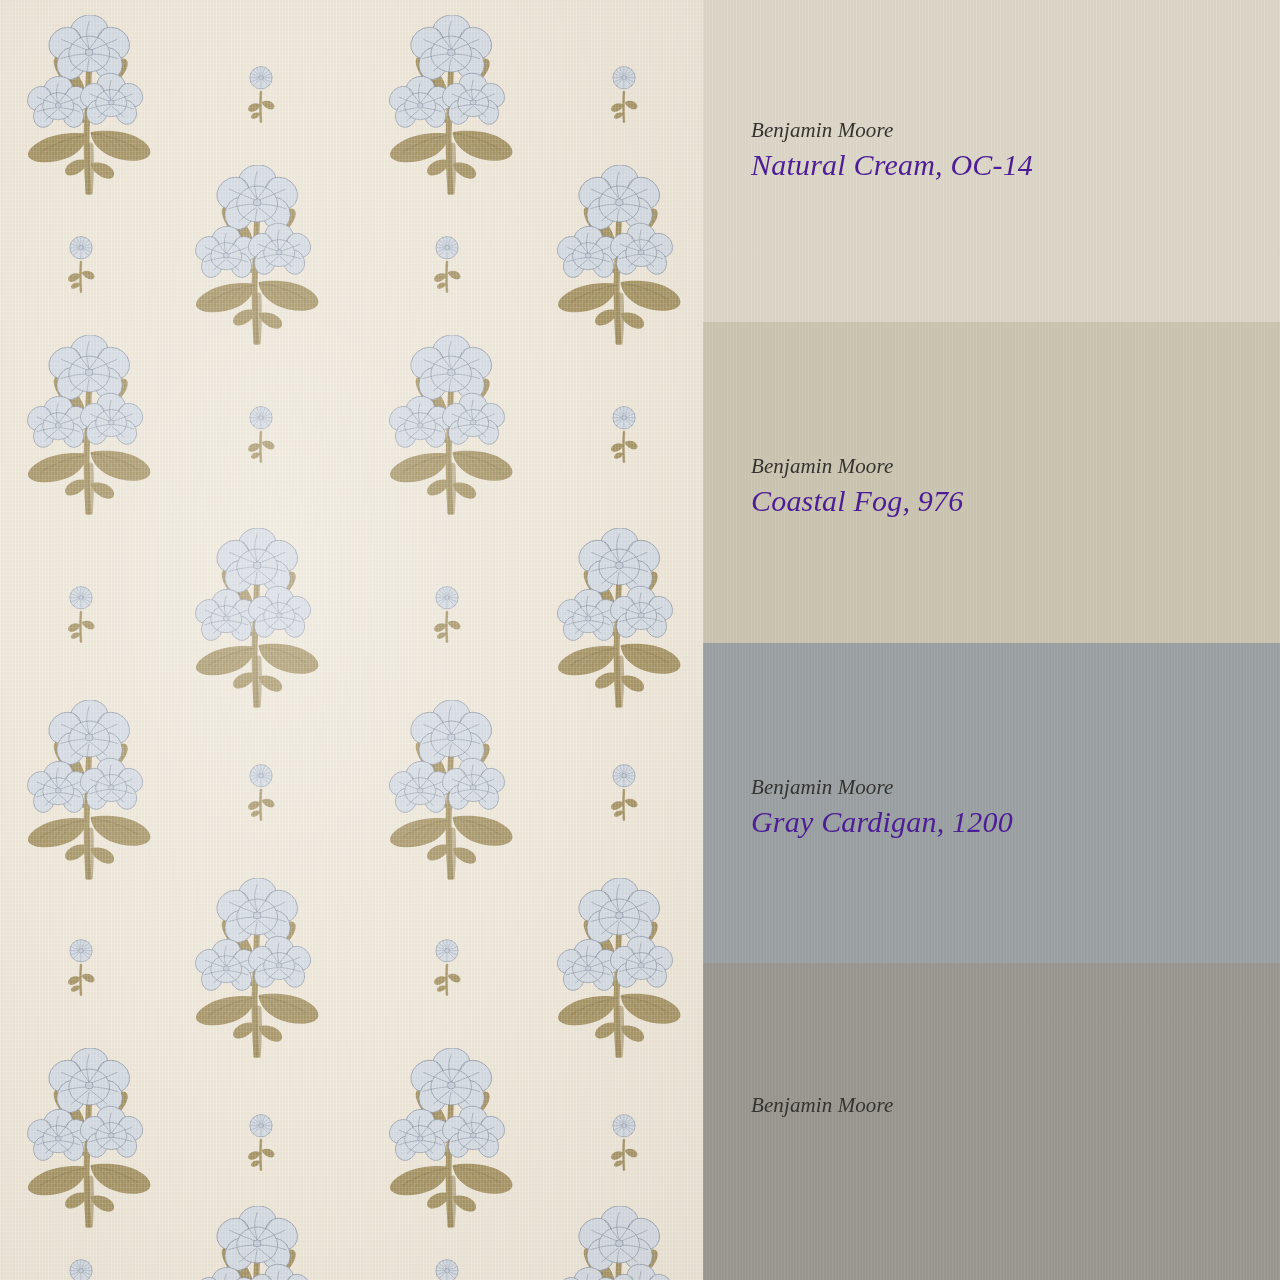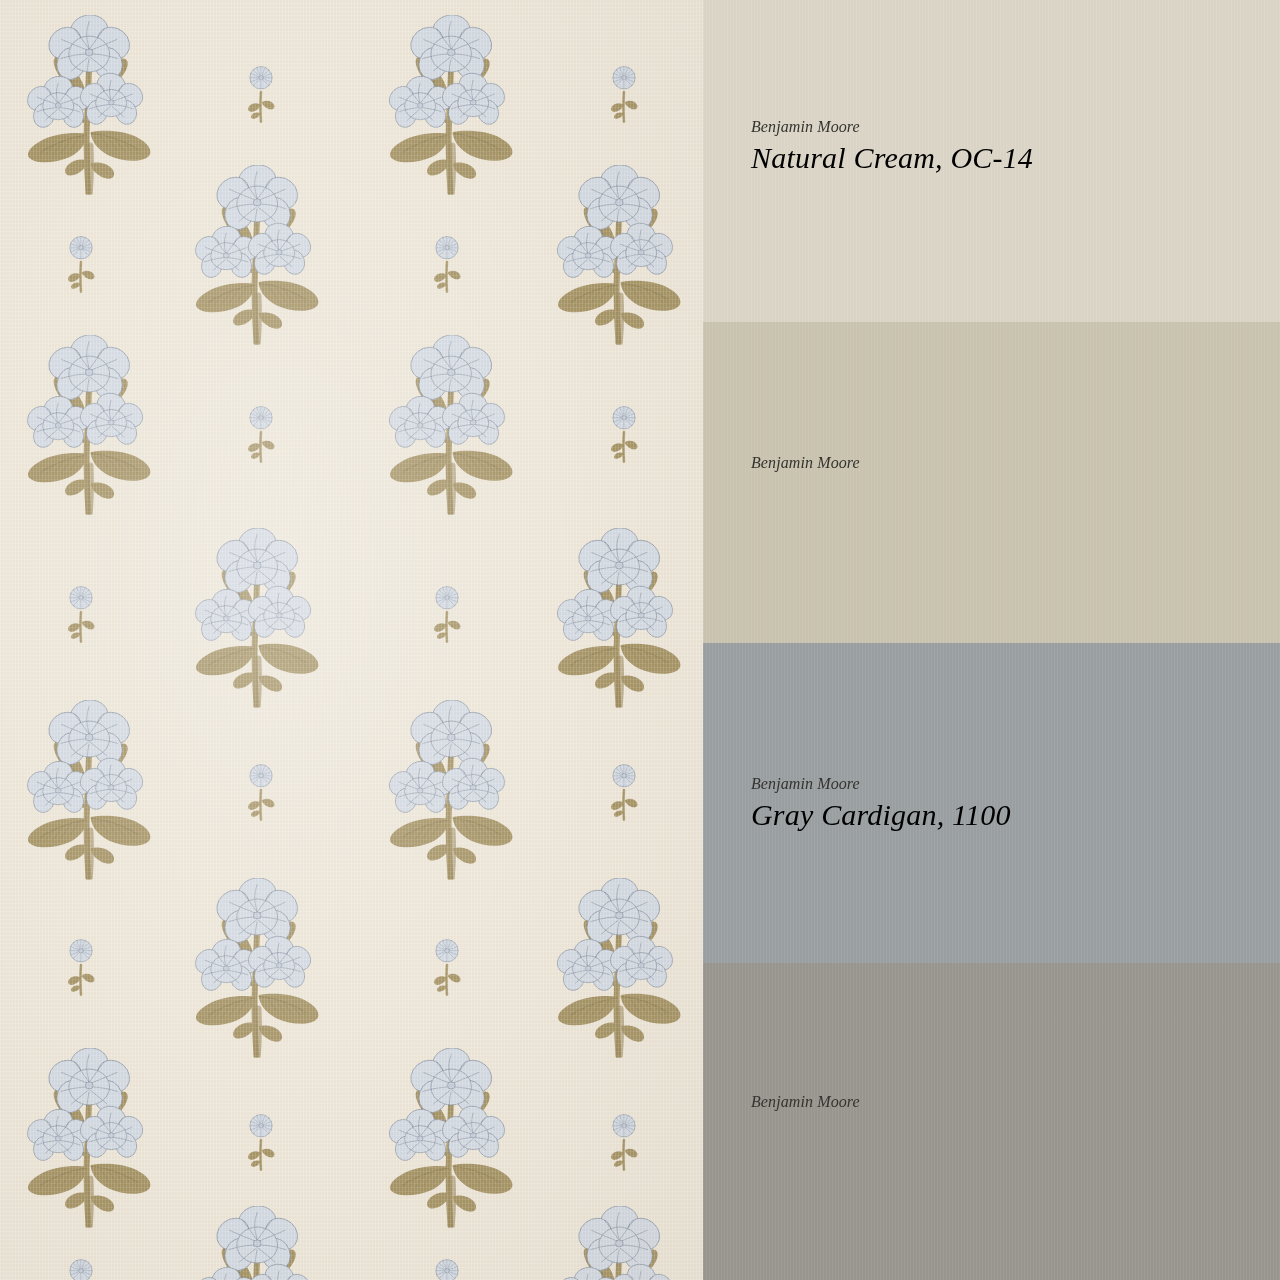--- a/index.html
+++ b/index.html
@@ -80,31 +80,31 @@
       rgba(255,255,255,0.05) 1px,
       rgba(0,0,0,0.012) 1px,
       rgba(0,0,0,0.012) 3px);
   }
   .swatch-label {
     position: absolute;
     left: 48px;
   }
   .brand {
     font-style: italic;
-    font-size: 16px;
+    font-size: 21px;
     letter-spacing: 0.1px;
     color: #34332f;
     margin: 0 0 5px 0;
     white-space: nowrap;
   }
   .color-name {
     font-style: italic;
     font-size: 30px;
     letter-spacing: 0.2px;
-    color: #000000;
+    color: #4c1d95;
     margin: 0;
     white-space: nowrap;
   }
 </style>
 </head>
 <body>
 
 <div id="board">
 
   <div id="wallpaper-panel">
@@ -279,27 +279,28 @@
         <div class="swatch-texture"></div>
         <div class="swatch-label" style="top: 118px;">
           <p class="brand">Benjamin Moore</p>
           <p class="color-name">Natural Cream, OC-14</p>
         </div>
       </div>
       <div class="swatch" style="height: 321px; background: rgb(202, 196, 177);">
         <div class="swatch-texture"></div>
         <div class="swatch-label" style="top: 132px;">
           <p class="brand">Benjamin Moore</p>
+          <p class="color-name">Coastal Fog, 976</p>
         </div>
       </div>
       <div class="swatch" style="height: 320px; background: rgb(155, 160, 162);">
         <div class="swatch-texture"></div>
         <div class="swatch-label" style="top: 132px;">
           <p class="brand">Benjamin Moore</p>
-          <p class="color-name">Gray Cardigan, 1100</p>
+          <p class="color-name">Gray Cardigan, 1200</p>
         </div>
       </div>
       <div class="swatch" style="height: 317px; background: rgb(154, 151, 144);">
         <div class="swatch-texture"></div>
         <div class="swatch-label" style="top: 130px;">
           <p class="brand">Benjamin Moore</p>
         </div>
       </div>
     </div>
 

